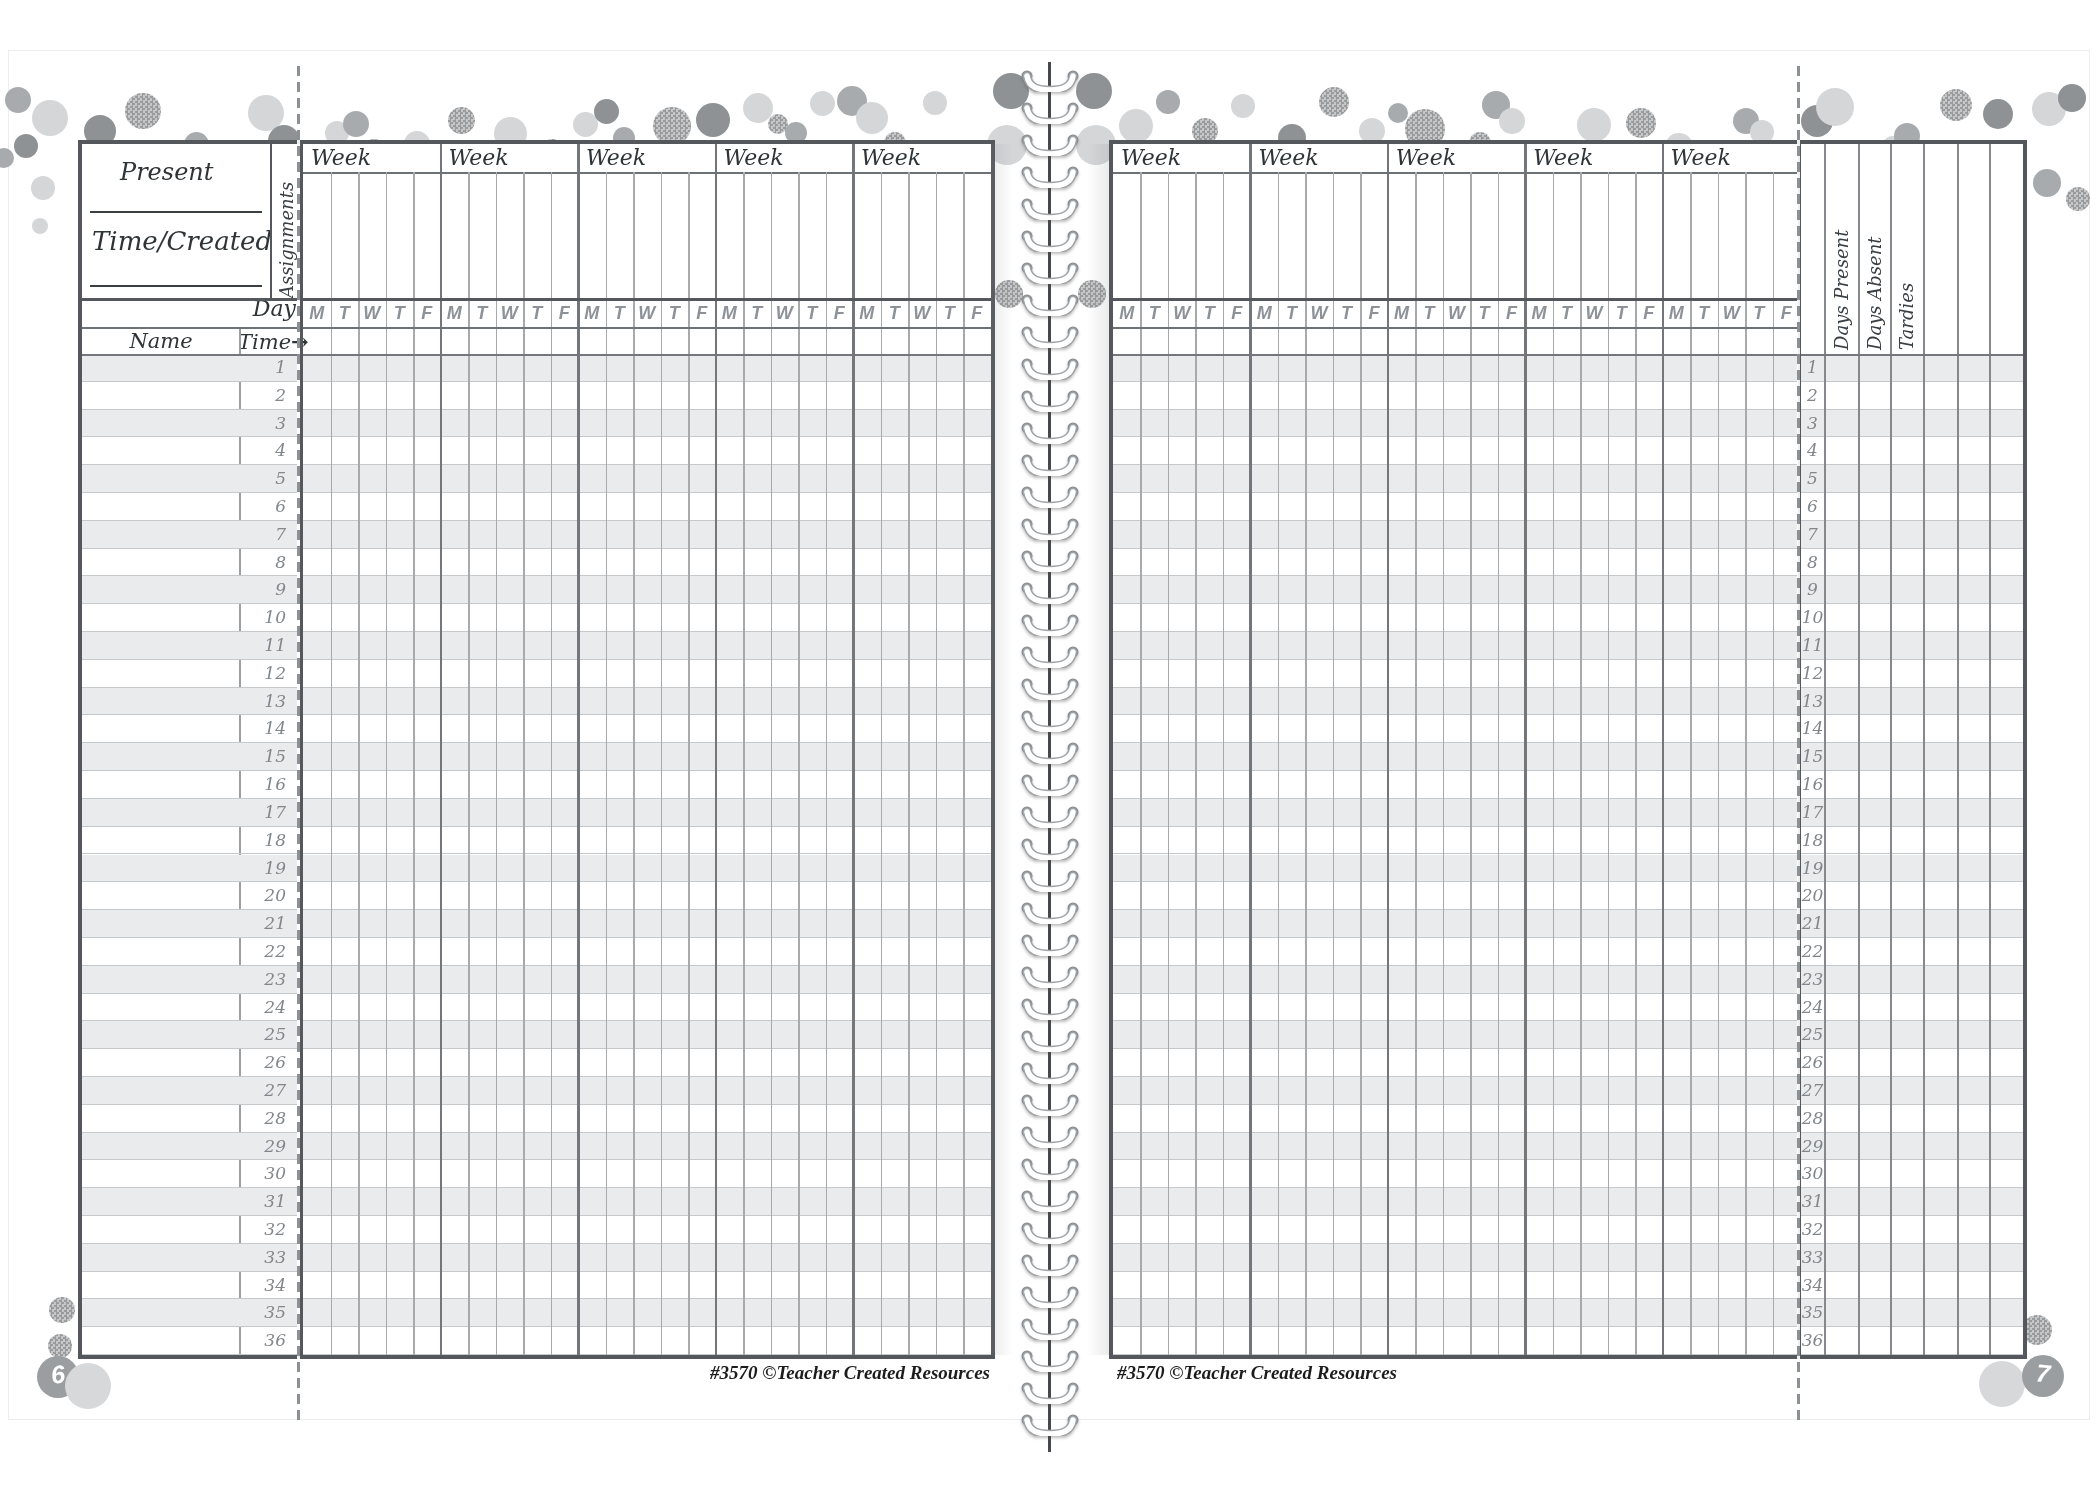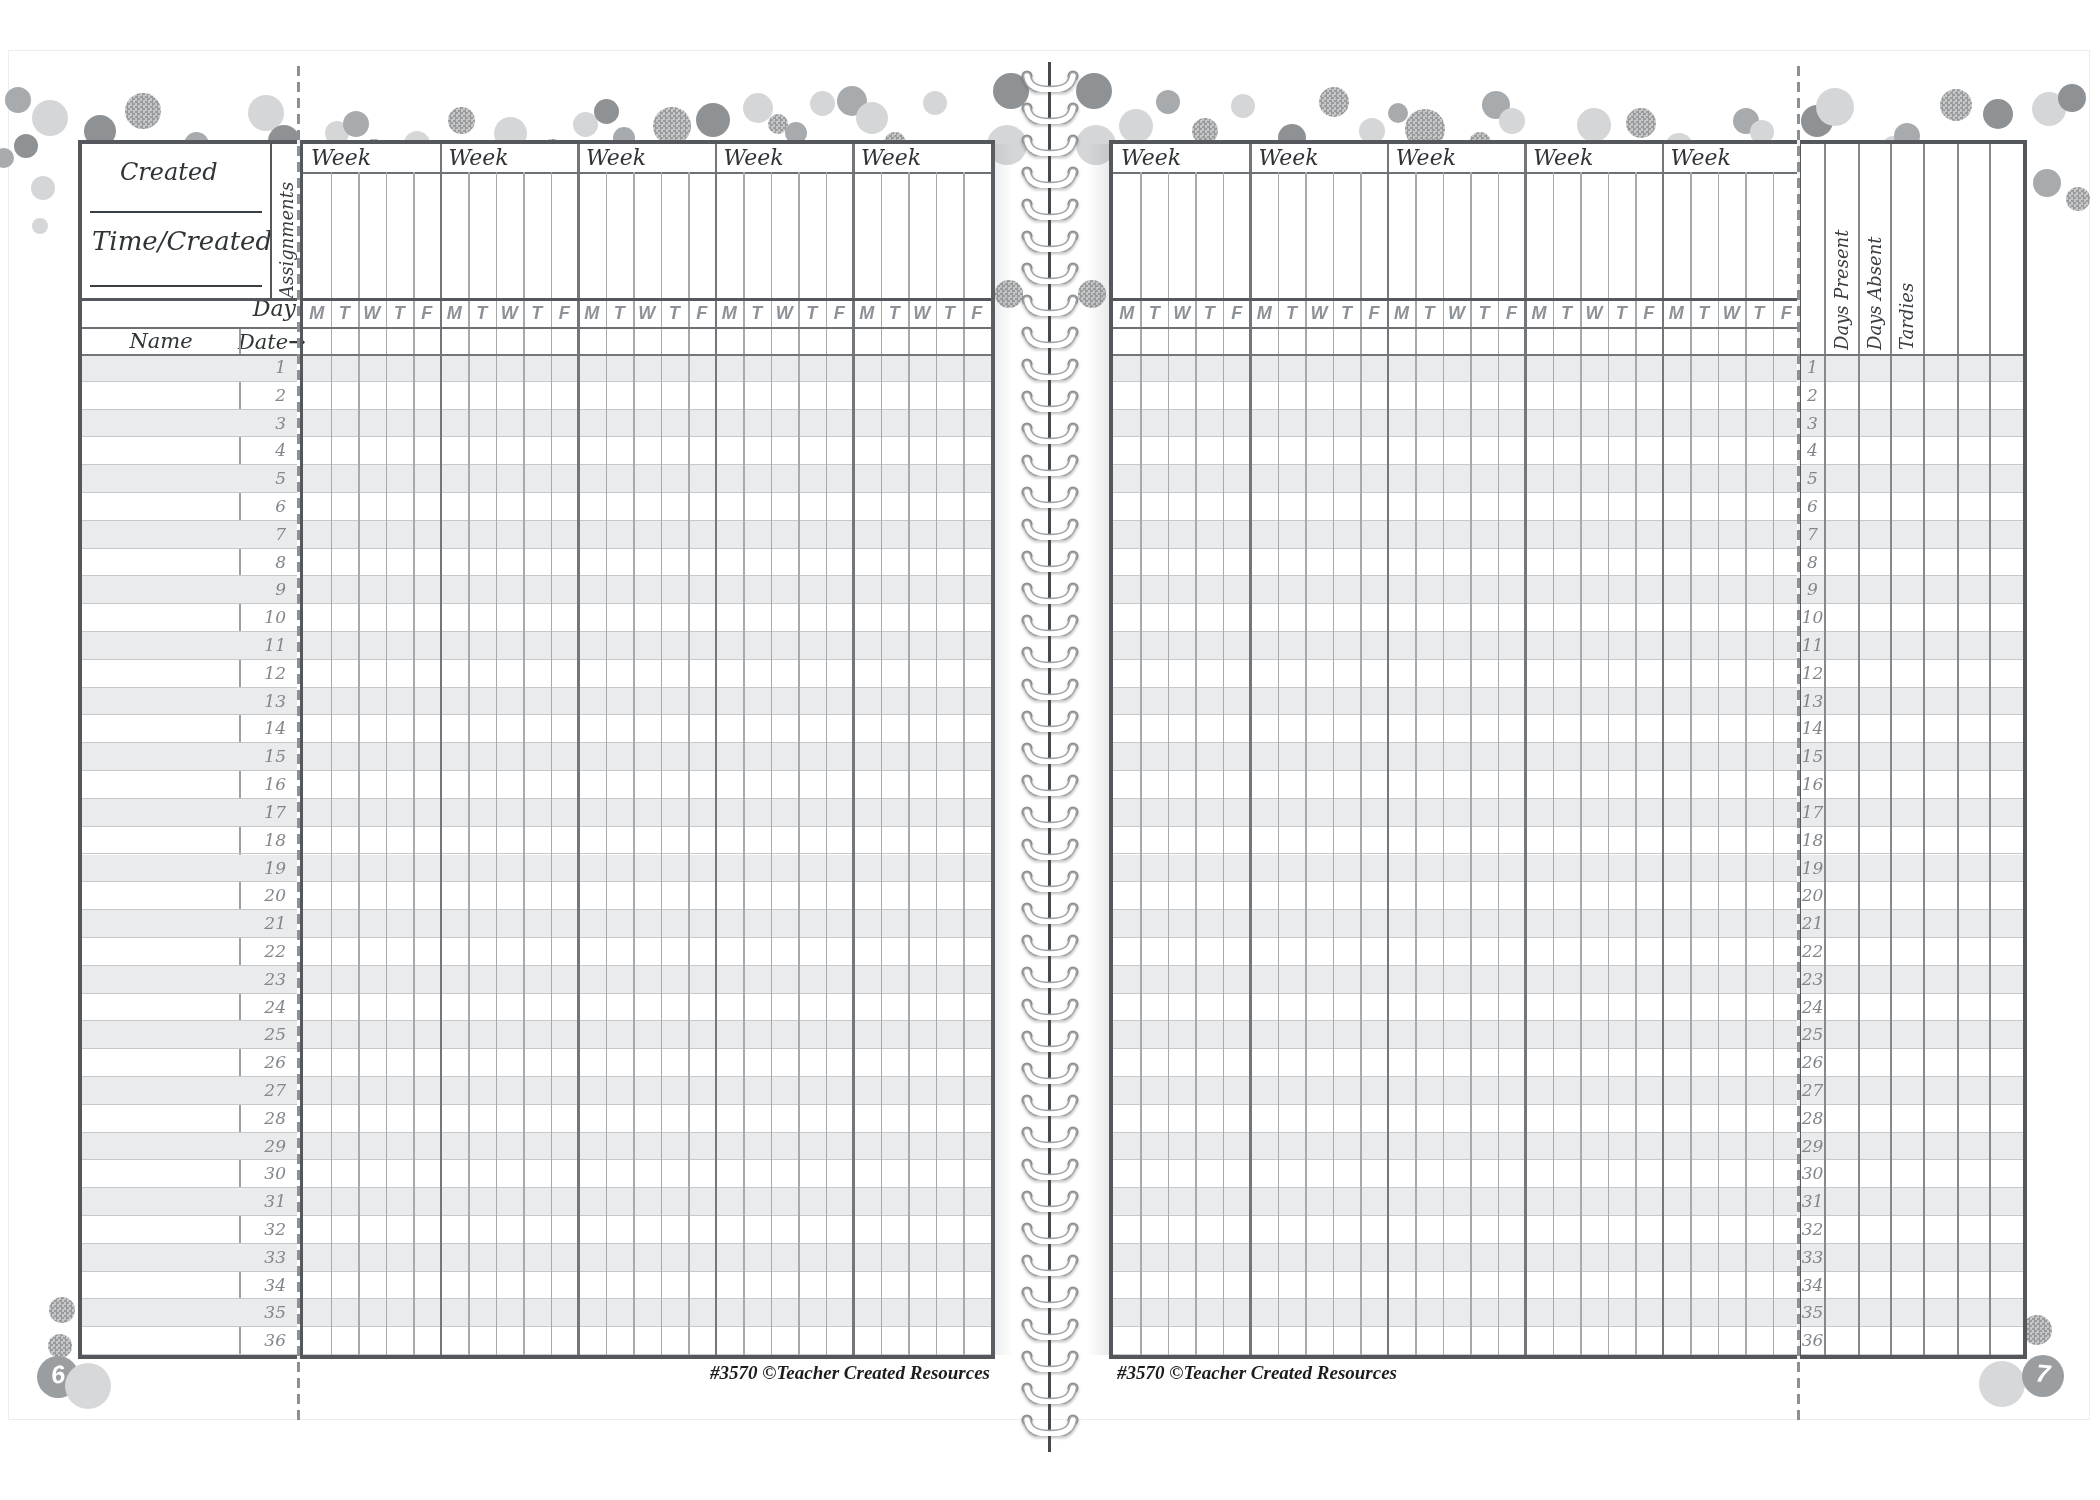--- a/index.html
+++ b/index.html
@@ -128,37 +128,37 @@
     <div class="dot c1" style="left: 2033px; top: 169px; width: 28px; height: 28px;"></div>
     <div class="dot c3" style="left: 2066px; top: 187px; width: 24px; height: 24px;"></div>
     <div class="dot c3" style="left: 49px; top: 1297px; width: 26px; height: 26px;"></div>
     <div class="dot c3" style="left: 48px; top: 1334px; width: 24px; height: 24px;"></div>
     <div class="dot c3" style="left: 2022px; top: 1315px; width: 30px; height: 30px;"></div>
   </div>
 
 <div class="page" id="left-page">
   <div class="inner" id="lp">
 
-    <div class="abs script" style="left:38px;top:14px;font-size:24px;">Created</div>
+    <div class="abs script" style="left:38px;top:14px;font-size:24px;">Present</div>
     <div class="abs" style="left:8px;top:67px;width:172px;height:2px;background:#3a3f43;"></div>
     <div class="abs script" style="left:10px;top:82px;font-size:26px;">Time/Created</div>
     <div class="abs" style="left:8px;top:141px;width:172px;height:2px;background:#3a3f43;"></div>
     <div class="abs" style="left:188px;top:0;width:2px;height:154px;background:#54585c;"></div>
 
     <div class="vert-label" style="left:190px;top:8px;width:29px;height:146px;font-size:18px;">Assignments</div>
 
     <div class="abs" style="left:218px;top:0;width:3px;height:1211px;background:#54585c;z-index:12;"></div>
 
     <div class="abs" style="left:0;top:154px;width:909px;height:3px;background:#54585c;z-index:11;"></div>
     <div class="abs" style="left:0;top:183px;width:909px;height:2px;background:#6d7276;z-index:11;"></div>
     <div class="abs" style="left:0;top:210px;width:909px;height:2px;background:#73777b;z-index:11;"></div>
 
     <div class="abs script" style="left:120px;top:152px;width:94px;text-align:right;font-size:22px;">Day</div>
     <div class="abs script" style="left:0;top:185px;width:158px;text-align:center;font-size:21px;">Name</div>
-    <div class="abs script" style="left:156px;top:185px;width:60px;text-align:center;font-size:21px;"><span>Date</span><span style="font-weight:bold;">→</span></div>
+    <div class="abs script" style="left:156px;top:185px;width:60px;text-align:center;font-size:21px;"><span>Time</span><span style="font-weight:bold;">→</span></div>
     <div class="abs" style="left:157px;top:183px;width:1.5px;height:1028px;background:#9aa0a4;"></div>
     <div id="lp-grid">
         <div class="week-label" style="left: 229px; z-index: 8;">Week</div>
         <div class="week-label" style="left: 366.5px; z-index: 8;">Week</div>
         <div class="vline v-week" style="left: 357.5px; top: 0px; height: 1211px; z-index: 8;"></div>
         <div class="week-label" style="left: 504px; z-index: 8;">Week</div>
         <div class="vline v-week" style="left: 495px; top: 0px; height: 1211px; z-index: 8;"></div>
         <div class="week-label" style="left: 641.5px; z-index: 8;">Week</div>
         <div class="vline v-week" style="left: 632.5px; top: 0px; height: 1211px; z-index: 8;"></div>
         <div class="week-label" style="left: 779px; z-index: 8;">Week</div>

